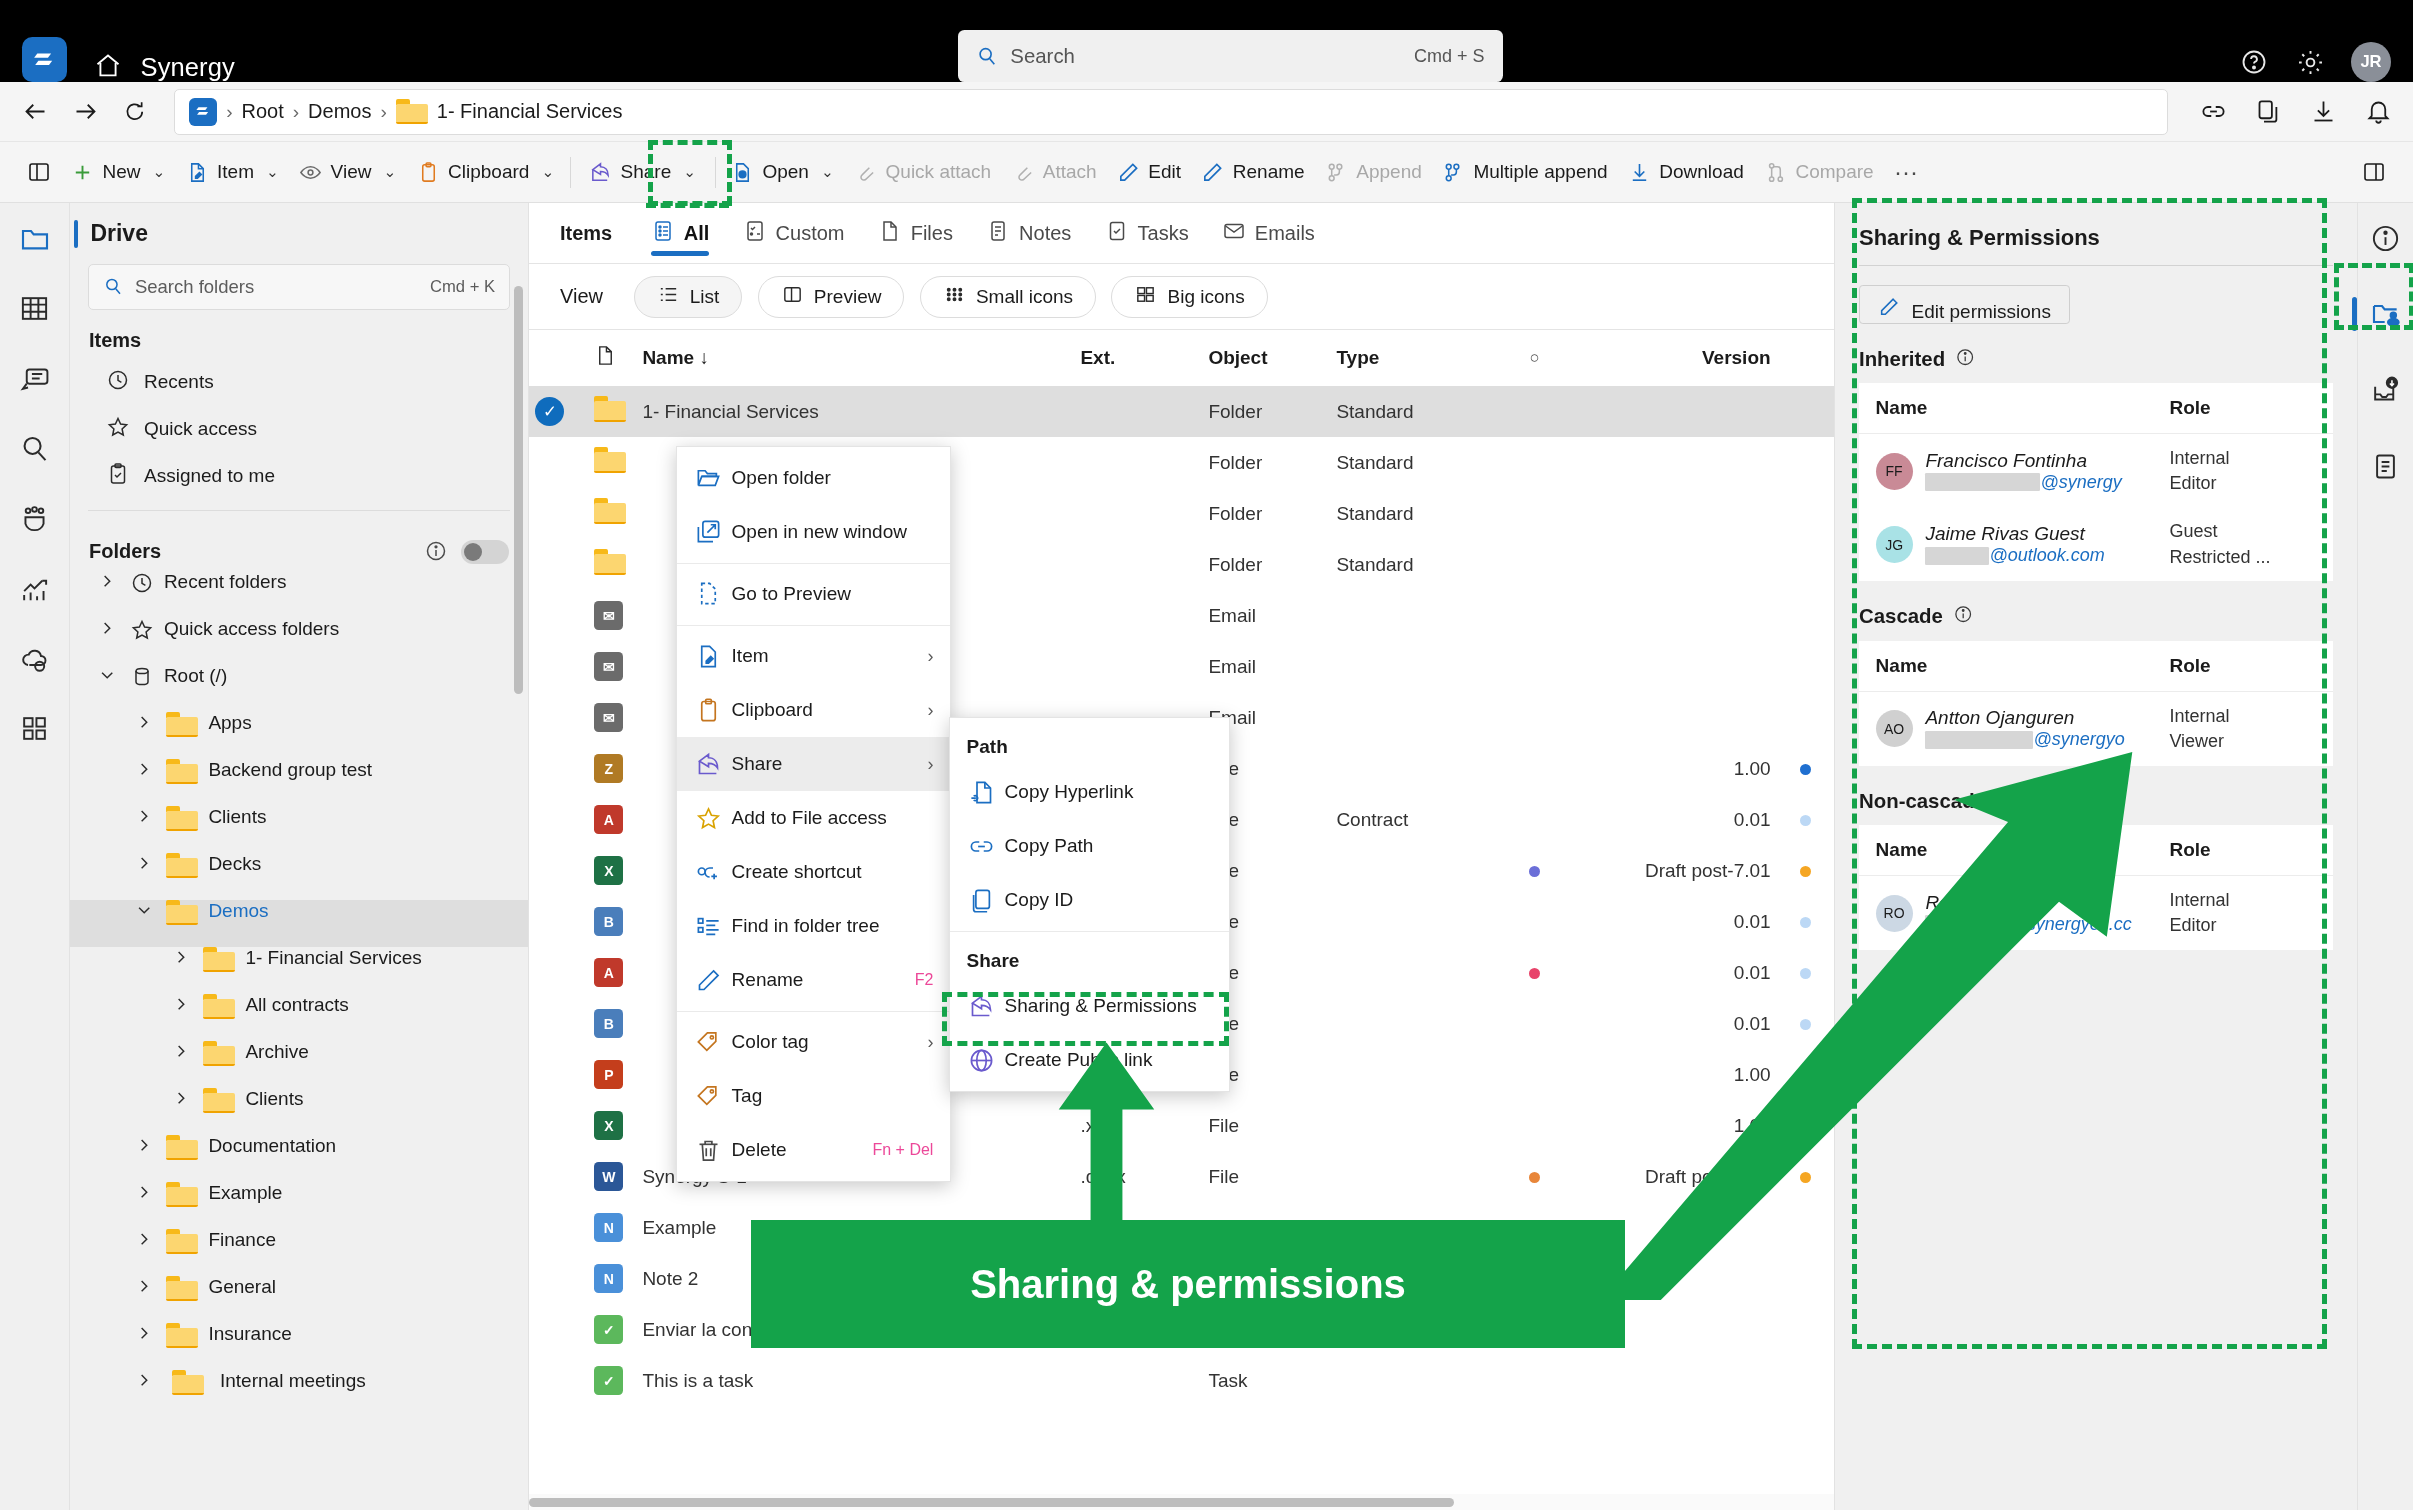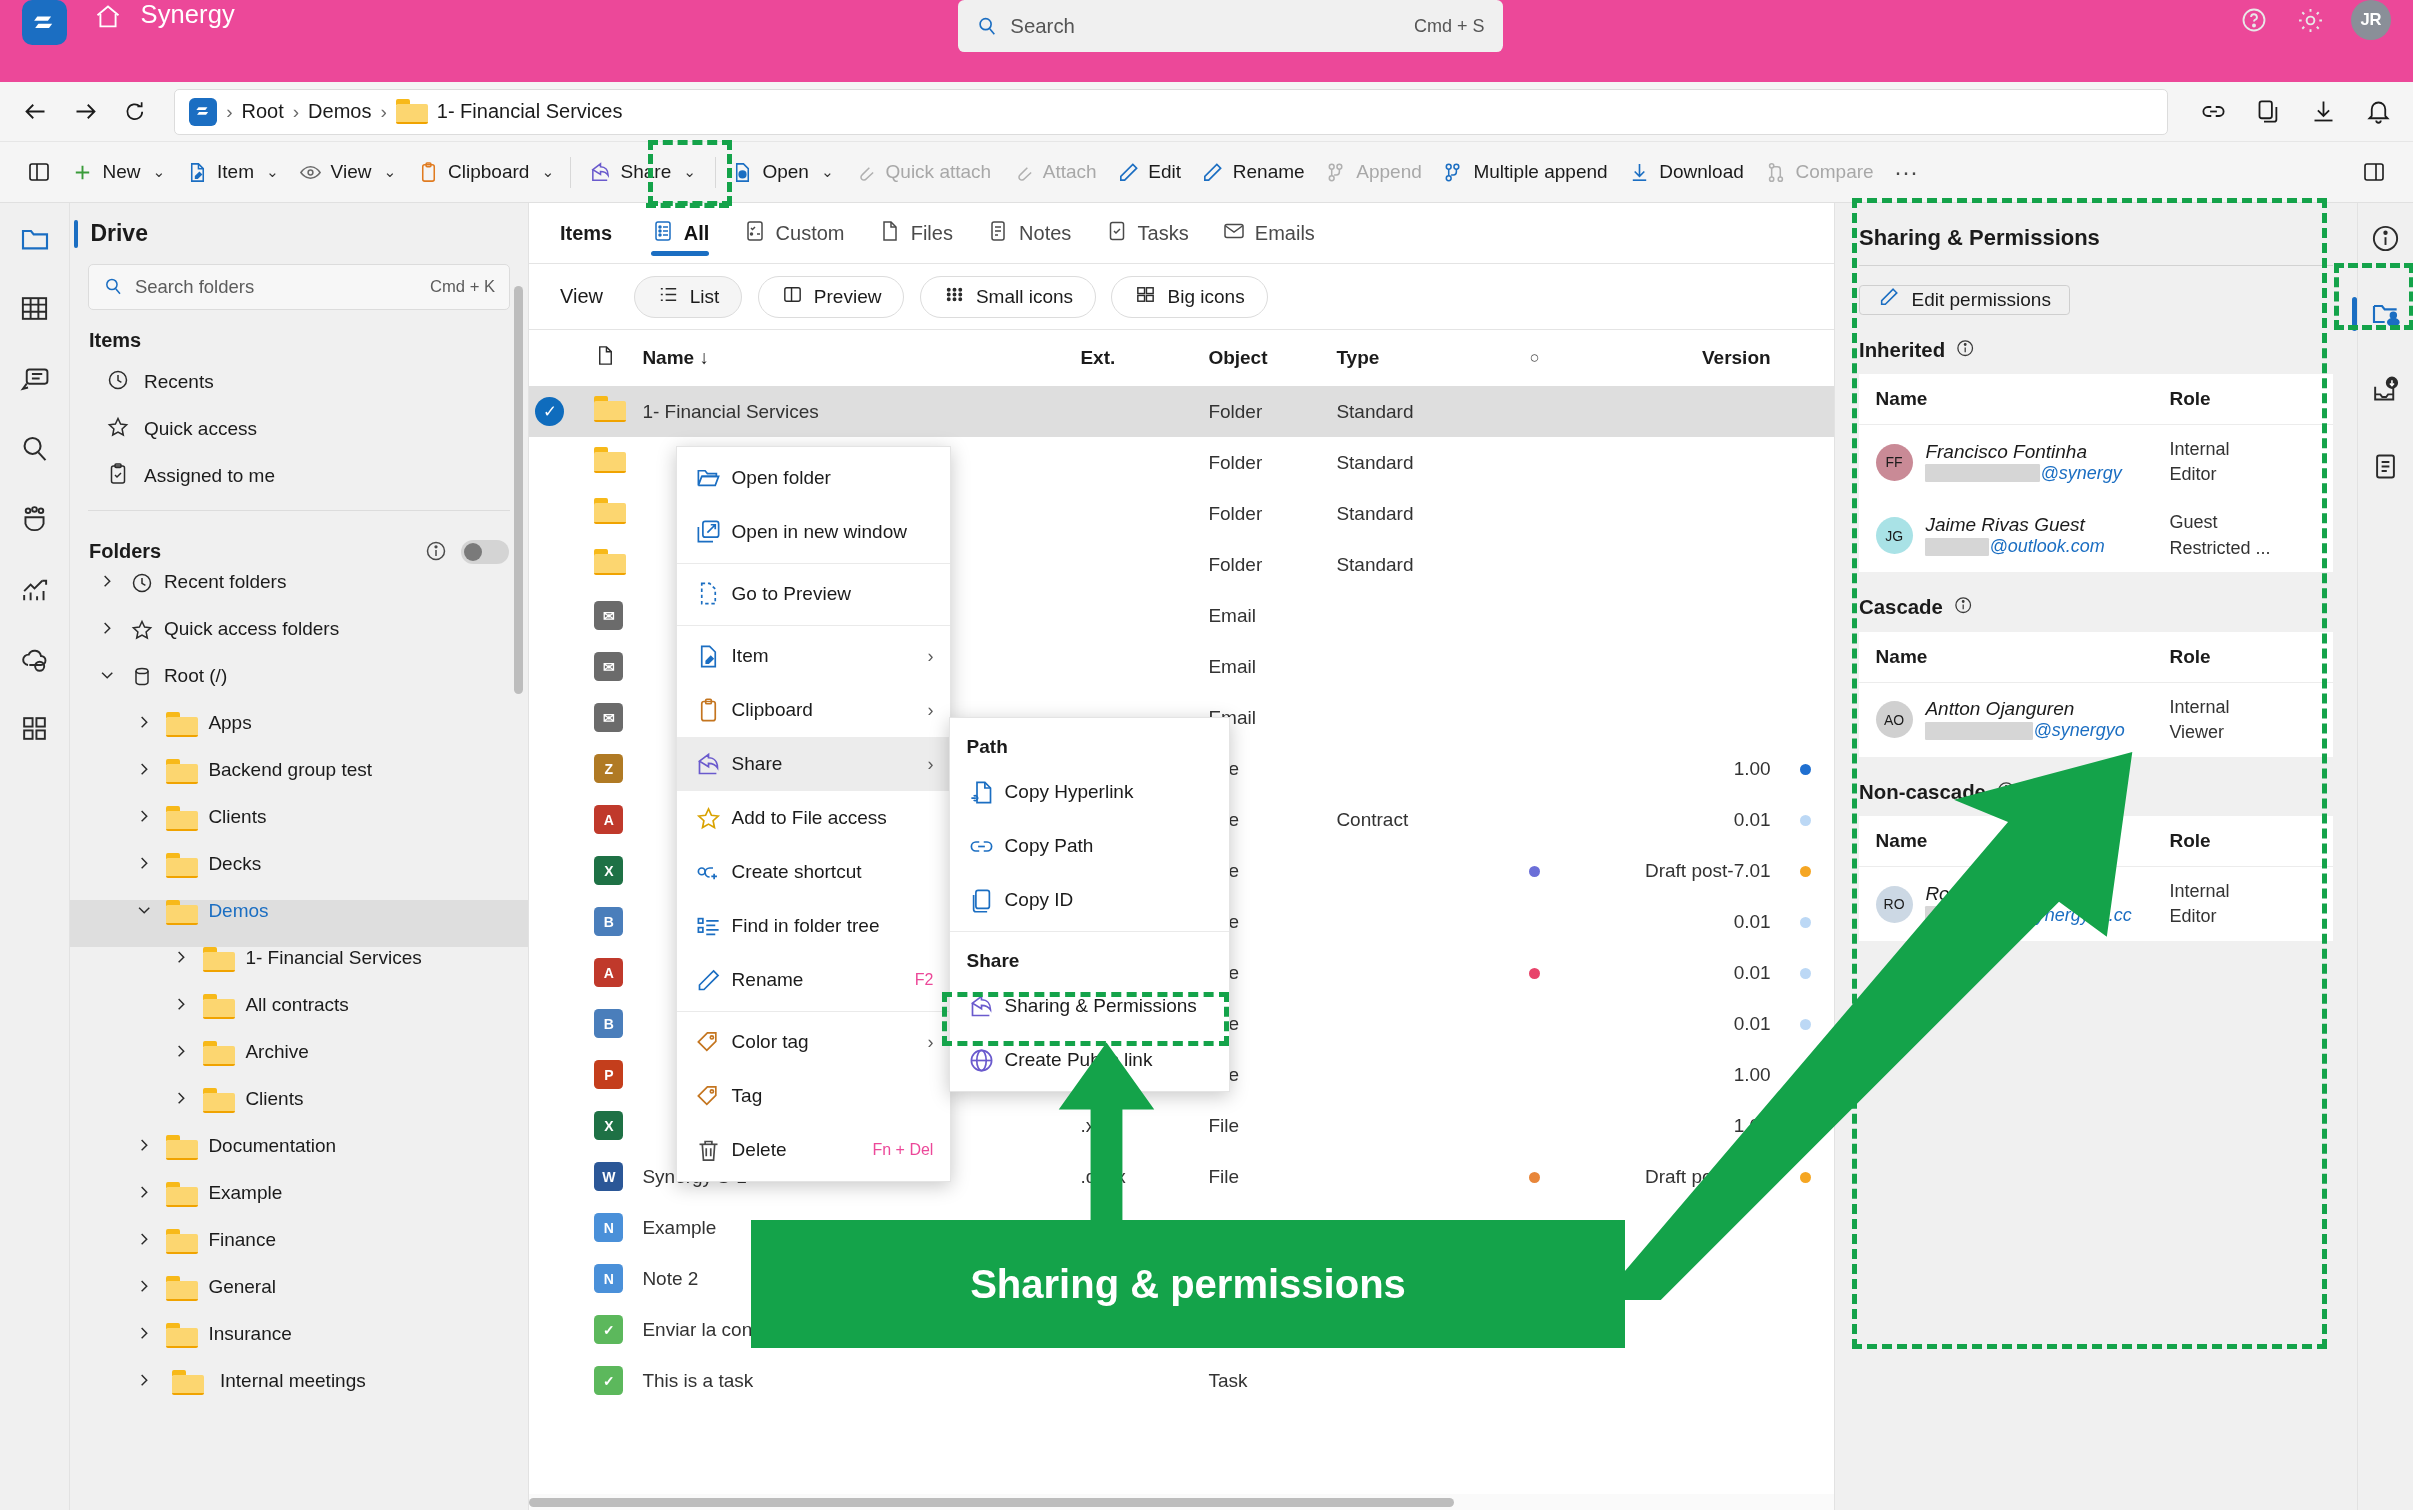--- a/index.html
+++ b/index.html
@@ -8,22 +8,22 @@
     font-family: "Liberation Sans", sans-serif;
     background:#ffffff;
     color:#1b1b1b;
     overflow:hidden;
     position:relative;
   }
   .app { position:absolute; inset:0; display:flex; flex-direction:column; }
 
   
   .topbar {
-    height:82px; background:#ec4899; color:#fff;
-    display:flex; align-items:flex-start; padding:0 22px; flex:0 0 82px;
+    height:82px; background:#000000; color:#fff;
+    display:flex; align-items:flex-end; padding:0 22px; flex:0 0 82px;
     position:relative; z-index:40;
   }
   .logo {
     width:45px;height:45px;border-radius:10.2px;background:#1b6ec2;
     display:flex;align-items:center;justify-content:center;flex:0 0 auto;
   }
   .logo svg { width:25.5px;height:25.5px; }
   .home-btn { margin-left:24px; width:33px;height:33px;display:flex;align-items:center;justify-content:center; }
   .app-title { margin-left:16.6px; font-size:25.5px; letter-spacing:0.1px; }
   .search-wrap { flex:1; display:flex; justify-content:center; }
@@ -157,21 +157,21 @@
   .hscroll .thumb { position:absolute; left:0; top:3.8px; height:9px; width:925px; background:#bdbdbd; border-radius:4.5px; }
 
   
   .rpanel {
     width:523px; background:#f0f0f0; border-left:0.6px solid #e2e2e2; flex:0 0 523px;
     padding:22px 24px; overflow:hidden; position:relative;
   }
   .rp-title { font-size:22px; font-weight:bold; }
   .rp-rule { height:0.6px; background:#d2d2d2; margin:14px 0 19px 0; }
   .rp-editbtn {
-    display:inline-flex; align-items:center; gap:11.5px; height:30px; padding:0 18px;
+    display:inline-flex; align-items:flex-end; gap:11.5px; height:39px; padding:0 18px;
     border:0.6px solid #cfcfcf; background:#f0f0f0; border-radius:3.8px; font-size:19px;
   }
   .rp-sect { display:flex; align-items:center; gap:10.2px; font-size:20.4px; font-weight:bold; margin:23px 0 11.5px 0; }
   .permtable { background:#fff; }
   .permtable .hr { display:flex; padding:14px 16.6px; border-bottom:0.6px solid #ececec; }
   .permtable .hr .n { flex:1; font-size:19px; font-weight:bold; }
   .permtable .hr .r { width:147px; font-size:19px; font-weight:bold; }
   .permrow { display:flex; align-items:center; padding:11.5px 16.6px; gap:12.8px; }
   .pav { width:37px;height:37px;border-radius:50%;display:flex;align-items:center;justify-content:center;font-size:14px;flex:0 0 37px; }
   .pinfo { flex:1; min-width:0;font-style:italic; }

